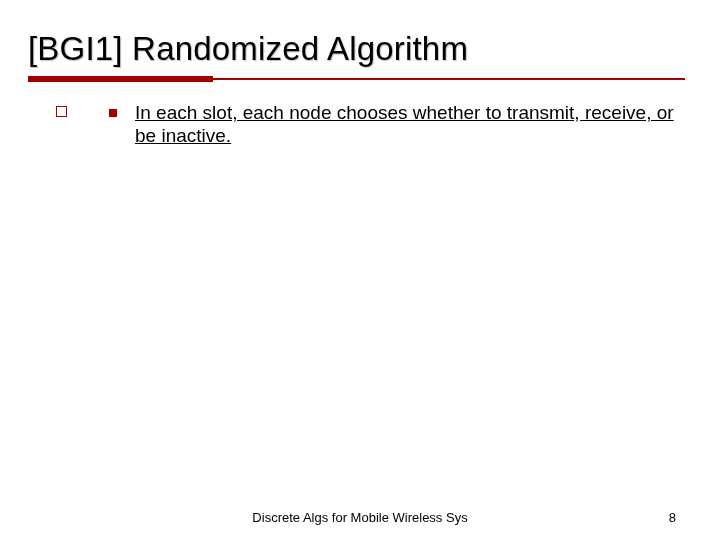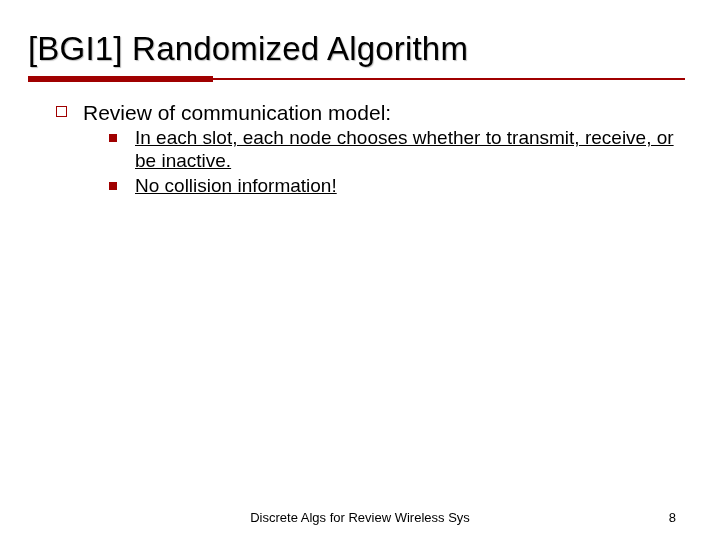--- a/index.html
+++ b/index.html
@@ -112,33 +112,28 @@
     <div class="rule">
       <div class="thin"></div>
       <div class="thick"></div>
     </div>
   </div>
 
   <div class="content">
     <div class="lvl1">
       <div class="box-bullet"></div>
       <div class="lvl1-text">
-        <div>Review of communication model:</div>
         <div class="sublist">
           <div class="lvl2">
             <div class="sq-bullet"></div>
             <div class="lvl2-text">In each slot, each node chooses whether to transmit, receive, or be inactive.</div>
-          </div>
-          <div class="lvl2">
-            <div class="sq-bullet"></div>
-            <div class="lvl2-text">No collision information!</div>
           </div>
         </div>
       </div>
     </div>
   </div>
 
   <div class="footer">
-    <span class="footer-center">Discrete Algs for Review Wireless Sys</span>
+    <span class="footer-center">Discrete Algs for Mobile Wireless Sys</span>
     <span class="footer-right">8</span>
   </div>
 
 </div>
 
 </body></html>

